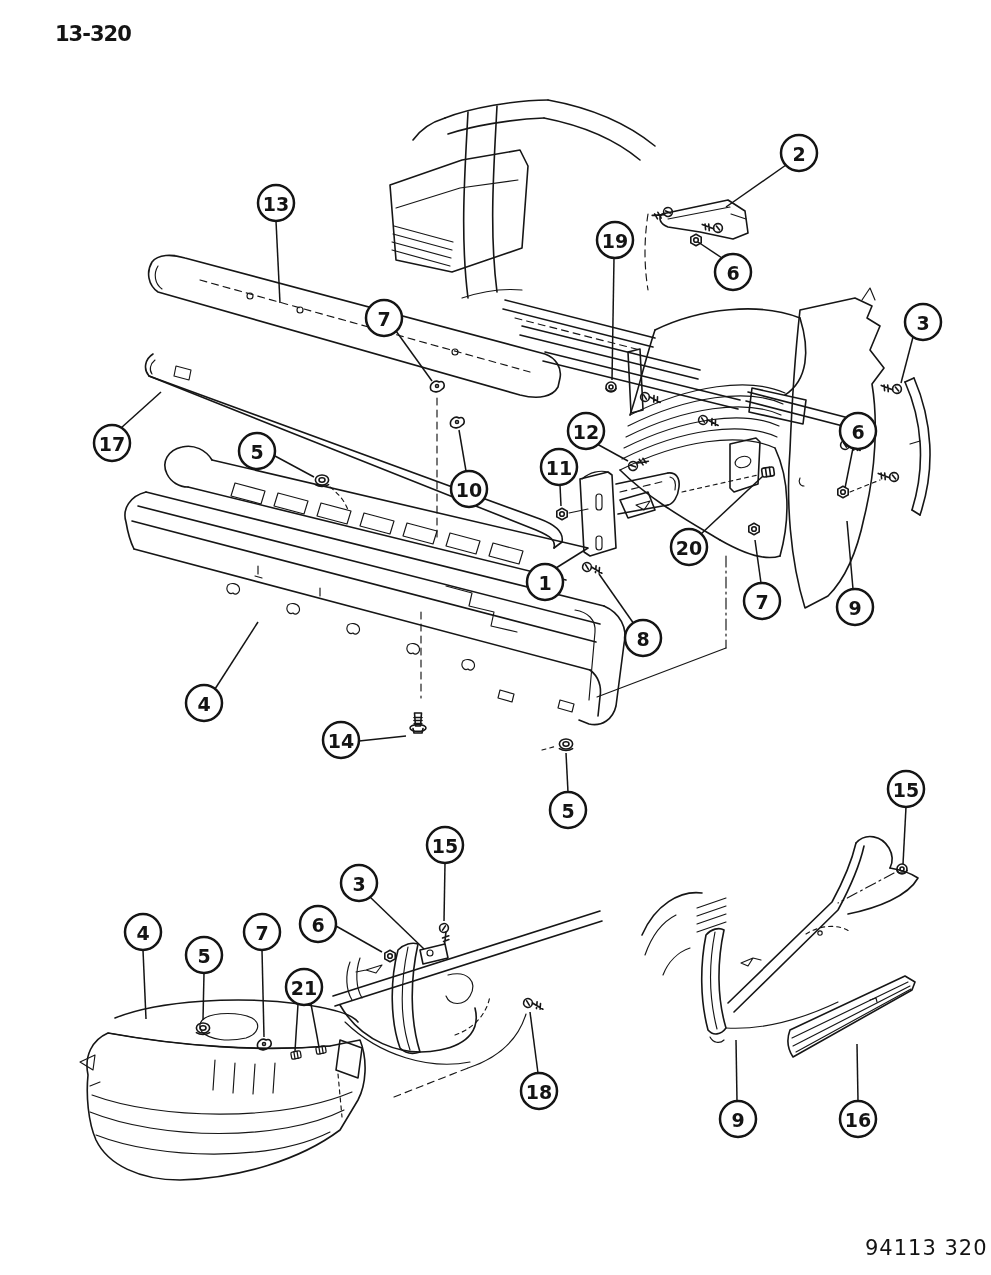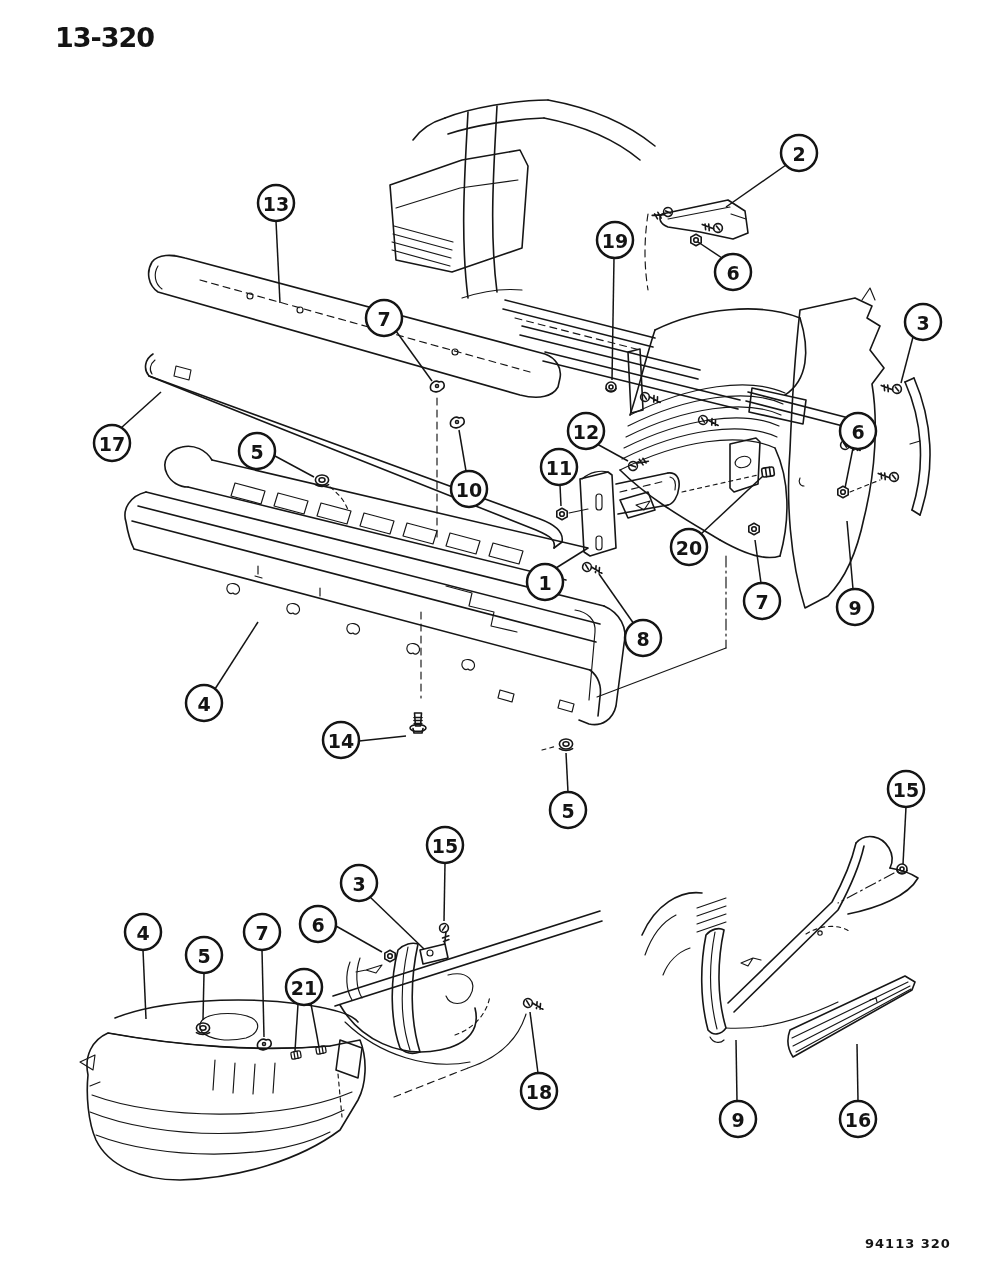--- a/index.html
+++ b/index.html
@@ -12,25 +12,25 @@
   .art{stroke:#161616;fill:none;stroke-width:1.6;stroke-linecap:round;stroke-linejoin:round;}
   .thin{stroke-width:1.15;}
   .dash{stroke-dasharray:7 5;}
   .dashsm{stroke-dasharray:4 4;}
   .dashdot{stroke-dasharray:11 4 2 4;}
   .callout-circle{fill:#ffffff;stroke:#141414;stroke-width:2.5;}
   .callout-text{font-family:"DejaVu Sans", sans-serif;font-size:19px;font-weight:600;
     fill:#141414;text-anchor:middle;dominant-baseline:central;}
   .leader{stroke:#141414;stroke-width:1.5;}
   .page-title{
-    position:absolute;left:55px;top:22px;font-size:27px;font-weight:600;
+    position:absolute;left:55px;top:22px;font-size:21px;font-weight:600;
     letter-spacing:-1px;white-space:nowrap;
   }
   .plate-code{
-    position:absolute;left:865px;top:1236px;font-size:13px;font-weight:700;
+    position:absolute;left:865px;top:1236px;font-size:21px;font-weight:400;
     letter-spacing:1px;white-space:nowrap;
   }
 </style>
 </head>
 <body>
 
 <div class="sheet">
   <div class="page-title">13-320</div>
 
   <svg width="991" height="1275" viewBox="0 0 991 1275">

